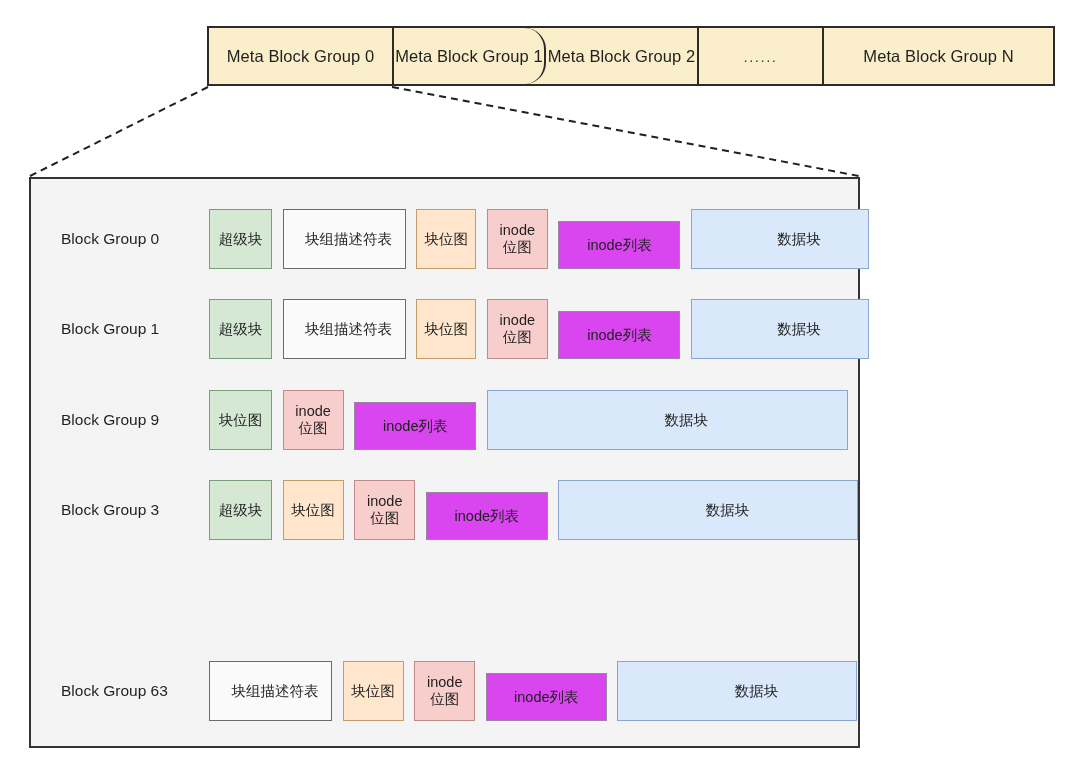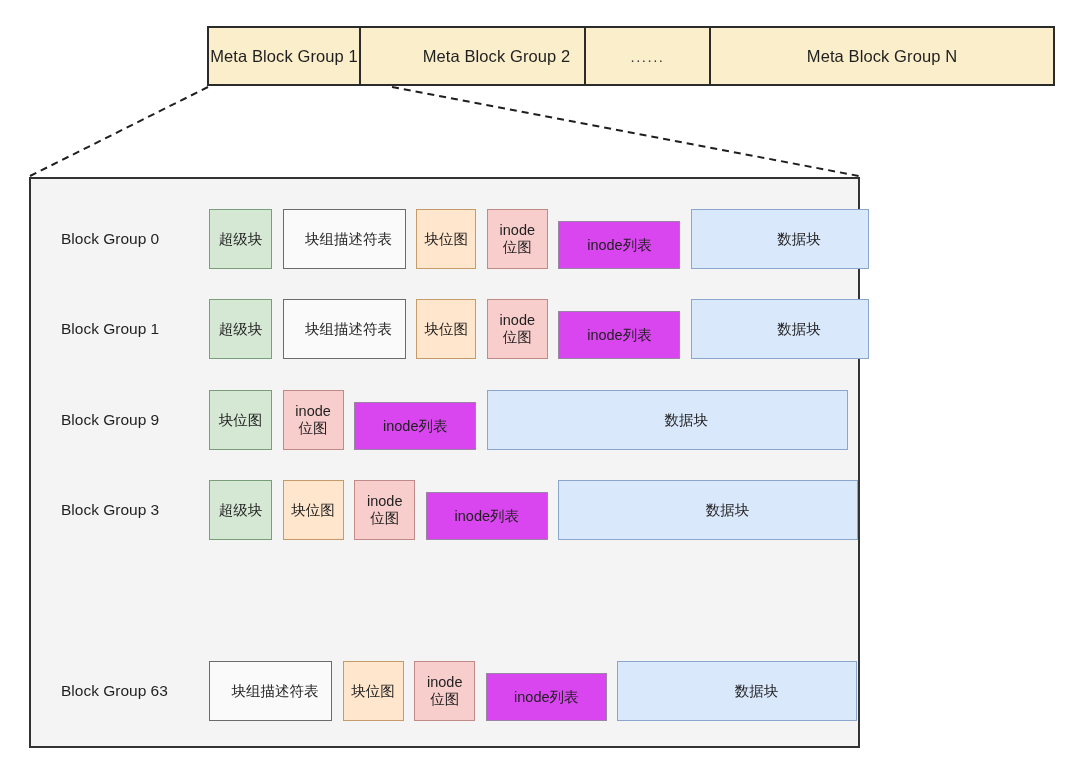--- a/index.html
+++ b/index.html
@@ -34,22 +34,22 @@
     box-sizing: border-box;
     border-right: 2px solid #2b2b2b;
     background: #fbeecb;
     color: #1f1f1f;
     font-size: 16.5px;
     letter-spacing: .1px;
     white-space: nowrap;
   }
   .meta-cell:last-child { border-right: none; }
   .meta-cell.w0 { width: 185px; }
-  .meta-cell.w1 { width: 152px; }
-  .meta-cell.w2 { width: 177px; margin-left: 48px; }
+  .meta-cell.w1 { width: 152px; border-radius: 21px; }
+  .meta-cell.w2 { width: 153px; }
   .meta-cell.wdots { width: 125px; }
   .meta-cell.w3 { flex: 1 1 auto; }
   .meta-cell.dots {
     font-size: 15px;
     letter-spacing: 1.5px;
     color: #3a3a3a;
   }
 
   
   #connectors {
@@ -125,20 +125,21 @@
     top: 585px;
     font-size: 15px;
     letter-spacing: 1.5px;
     color: #3a3a3a;
   }
 </style>
 </head>
 <body>
 
 <div id="meta-strip">
+  <div class="meta-cell w0">Meta Block Group 0</div>
   <div class="meta-cell w1">Meta Block Group 1</div>
   <div class="meta-cell w2">Meta Block Group 2</div>
   <div class="meta-cell wdots dots">......</div>
   <div class="meta-cell w3">Meta Block Group N</div>
 </div>
 
 <svg id="connectors" viewBox="0 0 1080 775" width="1080" height="775">
   <line x1="208" y1="87" x2="30" y2="176" stroke="#1f1f1f" stroke-width="2" stroke-dasharray="7 5"></line>
   <line x1="392" y1="87" x2="859" y2="176" stroke="#1f1f1f" stroke-width="2" stroke-dasharray="7 5"></line>
 </svg>

